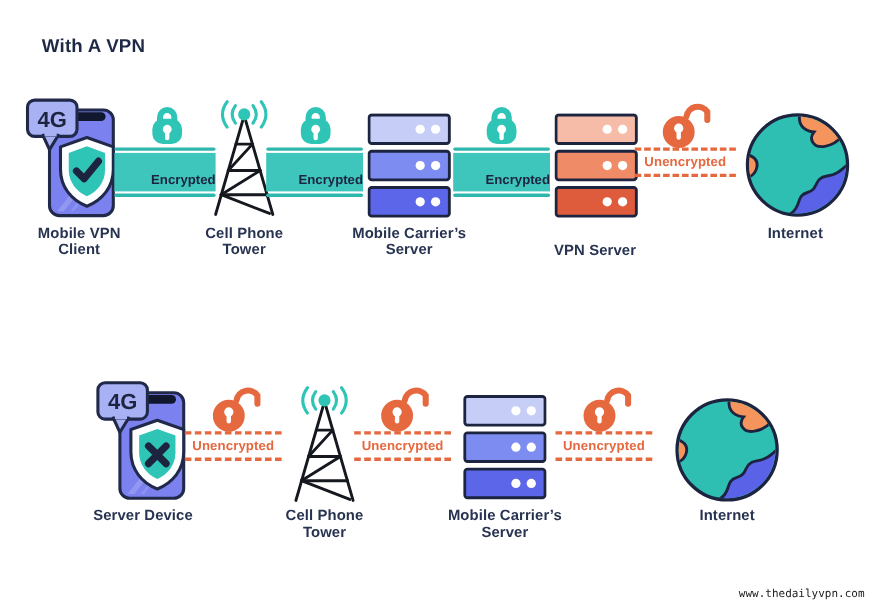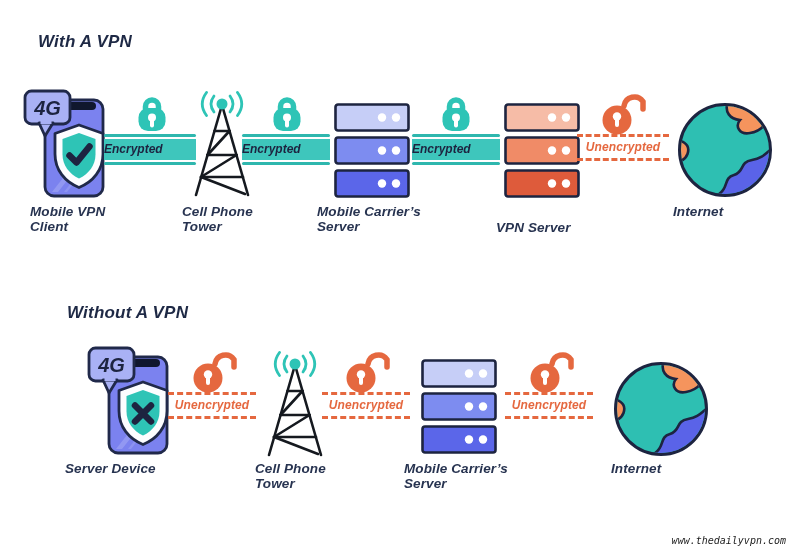--- a/index.html
+++ b/index.html
@@ -1,32 +1,32 @@
 <!DOCTYPE html>
 <html><head>
 <meta charset="utf-8">
 <style>
   html,body{margin:0;padding:0;background:#fff;}
   #canvas{
     position:relative;width:788px;height:549px;background:#ffffff;
-    font-family:"Liberation Sans",sans-serif;overflow:hidden;font-style:italic;
+    font-family:"Liberation Sans",sans-serif;overflow:hidden;
   }
   .section-title{
     position:absolute;font-size:17px;font-weight:700;color:#1e2945;letter-spacing:.2px;
   }
   .node-label{
     position:absolute;font-size:13.5px;font-weight:600;color:#273350;
-    line-height:1.14;letter-spacing:.1px;
+    text-align:center;line-height:1.14;letter-spacing:.1px;
   }
   .icon{position:absolute;display:block;}
   .link{position:absolute;}
   .enc-line{height:3px;background:#2fb7ae;border-radius:2px;}
   .enc-band{
     margin:2px 0;background:#3ec6bc;color:#1d2440;font-weight:700;font-size:12px;
-    text-align:left;padding:3px 0 4px;
+    text-align:right;padding:17px 0 4px;
   }
   .unenc-line{border-top:3px dashed #e5683f;}
   .unenc-label{
     color:#e5683f;font-weight:700;font-size:12px;text-align:center;margin:3px 0 4px;
     letter-spacing:.1px;
   }
   .watermark{
     position:absolute;right:2px;bottom:3px;
     font-family:"DejaVu Sans Mono",monospace;font-size:10px;color:#1c1c1c;
     text-shadow:-1px 0 #fff,1px 0 #fff,0 -1px #fff,0 1px #fff;
@@ -191,21 +191,20 @@
     <div class="unenc-line"></div>
     <div class="unenc-label">Unencrypted</div>
     <div class="unenc-line"></div>
   </div>
 
   <svg class="icon" style="left:676px;top:101px;width:98px;height:98px" viewBox="0 0 98 98">
       <use href="#sym-globe"></use>
     </svg>
   <div class="node-label" style="left:673px;top:204px;width:100px">Internet</div>
 
-  <div class="section-title" style="left:67px;top:303px">Without A VPN</div>
 
   <svg class="icon" style="left:86px;top:343px;width:102px;height:118px" viewBox="0 0 102 118">
     <rect x="23" y="14" width="58" height="96" rx="9" fill="#7b82ef" stroke="#20294a" stroke-width="2.8"></rect>
     <rect x="29" y="16" width="45" height="8" rx="4" fill="#10172e"></rect>
     <path d="M30 106 L60 68 L66 68 L36 106 Z" fill="#ffffff" opacity="0.18"></path>
     <path d="M42 106 L70 70 L73 70 L45 106 Z" fill="#ffffff" opacity="0.14"></path>
     <g>
       <rect x="3" y="5" width="45" height="33" rx="6.5" fill="#a9b1f5" stroke="#20294a" stroke-width="2.8"></rect>
       <path d="M17 37 L31 37 L23 50 Z" fill="#a9b1f5" stroke="#20294a" stroke-width="2.8" stroke-linejoin="round"></path>
       <rect x="18.5" y="34" width="11" height="4" fill="#a9b1f5"></rect>

